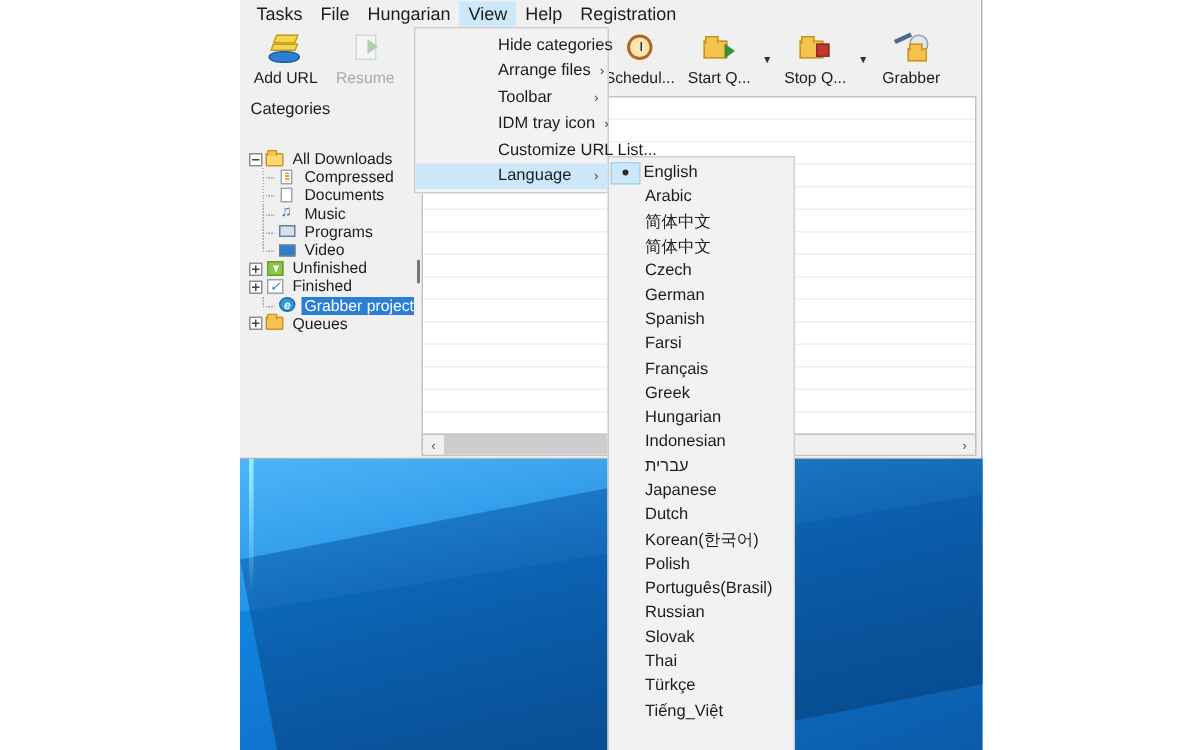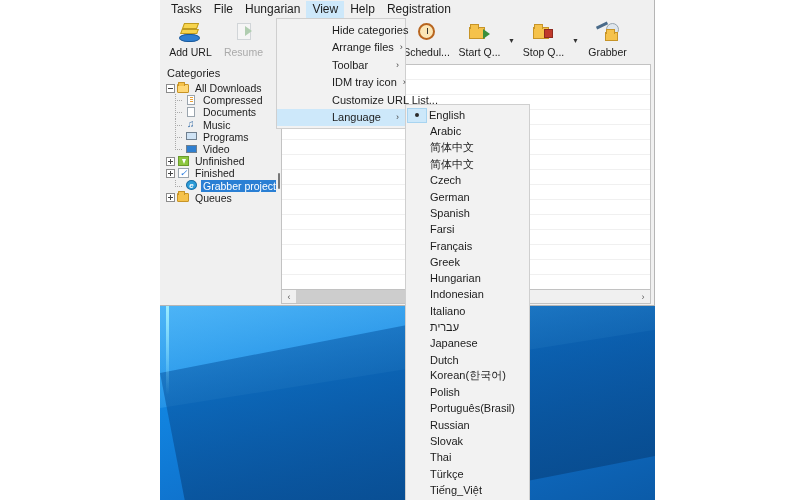--- a/index.html
+++ b/index.html
@@ -155,20 +155,21 @@
   }
   #cat-title {
     font-size: 11px;
     color: #1c1c1c;
     padding: 2px 0 3px 4px;
   }
   #cat-tree {
     position: relative;
     height: 216px;
     overflow: hidden;
+    margin-top: 18px;
   }
   .tree-row {
     display: flex;
     align-items: center;
     height: 12.2px;
     font-size: 10.5px;
     color: #1c1c1c;
     white-space: nowrap;
     cursor: default;
   }
@@ -799,24 +800,20 @@
     <div class="lang-item">
       <span class="lang-bullet"></span>
       <span class="lang-label">Hungarian</span>
     </div>
     <div class="lang-item">
       <span class="lang-bullet"></span>
       <span class="lang-label">Indonesian</span>
     </div>
     <div class="lang-item">
       <span class="lang-bullet"></span>
-      <span class="lang-label">Italiano</span>
-    </div>
-    <div class="lang-item">
-      <span class="lang-bullet"></span>
       <span class="lang-label">עברית</span>
     </div>
     <div class="lang-item">
       <span class="lang-bullet"></span>
       <span class="lang-label">Japanese</span>
     </div>
     <div class="lang-item">
       <span class="lang-bullet"></span>
       <span class="lang-label">Dutch</span>
     </div>

